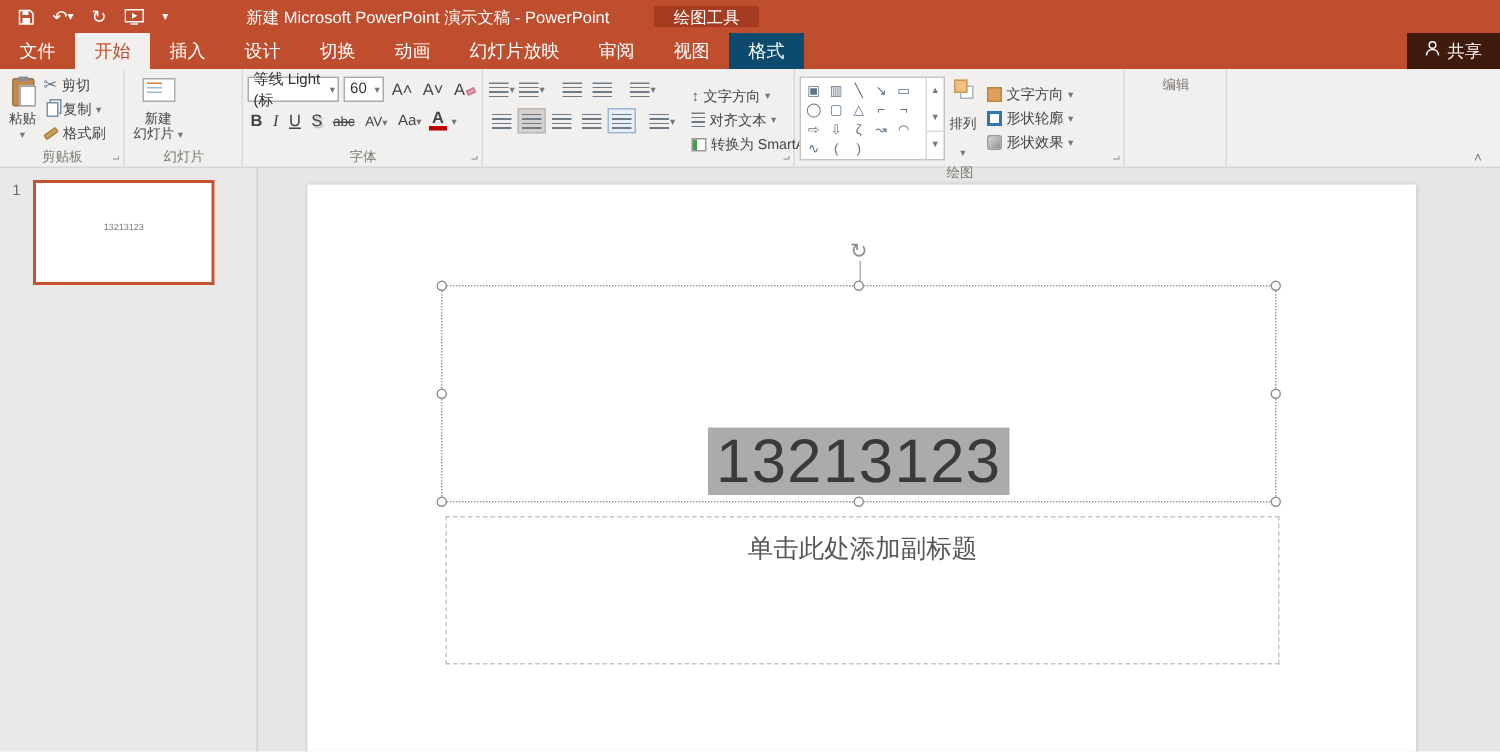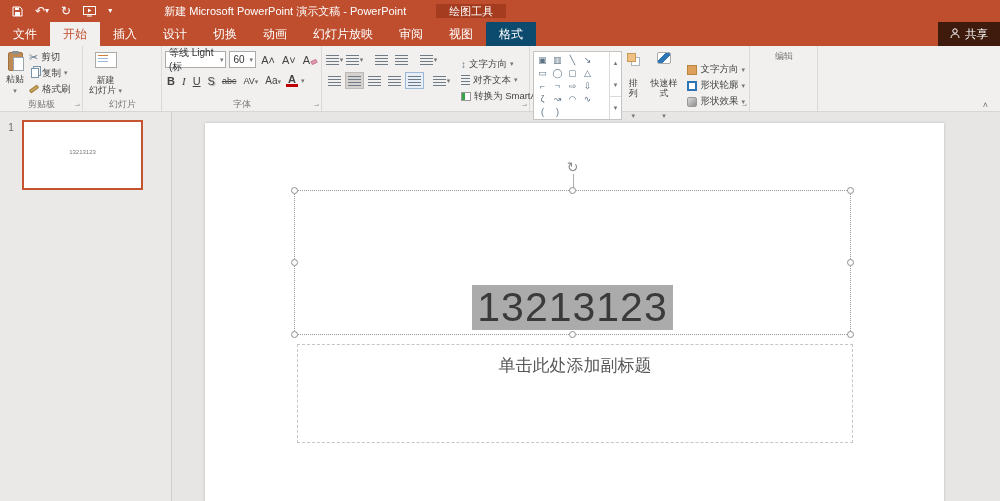--- a/index.html
+++ b/index.html
@@ -332,25 +332,20 @@
           <span>▲</span>
           <span>▼</span>
           <span class="more">▼</span>
         </div>
       </div>
       <div class="bigbtn">
         <span class="ic-arrange"></span>
         <span>排列</span>
         <span class="dd">▾</span>
       </div>
-      <div class="bigbtn">
-        <span class="ic-qstyle"></span>
-        <span>快速样式</span>
-        <span class="dd">▾</span>
-      </div>
       <div class="smallcol" style="margin-left:2px">
         <div class="smallbtn">
             <span class="sq-fill"></span>
             <span>文字方向</span>
             <span class="dd">▾</span>
           </div>
         <div class="smallbtn">
             <span class="sq-outline"></span>
             <span>形状轮廓</span>
             <span class="dd">▾</span>

